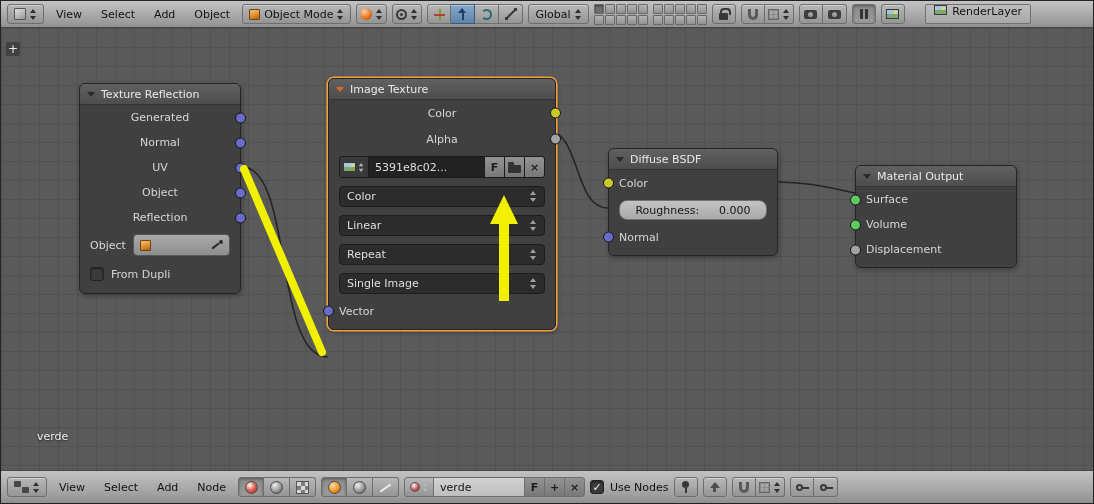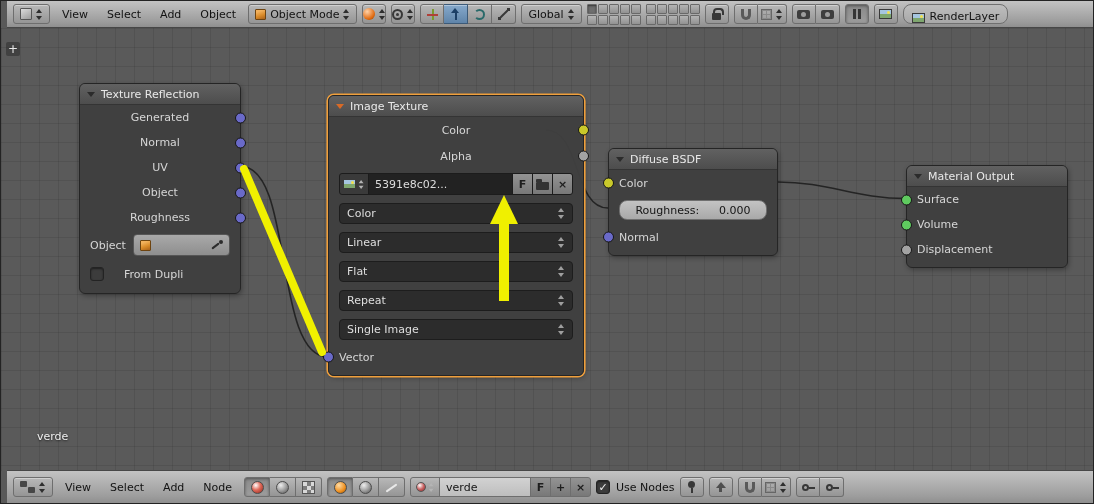--- a/index.html
+++ b/index.html
@@ -1,40 +1,40 @@
 <!DOCTYPE html>
 <html><head>
 <meta charset="utf-8">
 <style>
 *{box-sizing:border-box;margin:0;padding:0}
 html,body{width:1094px;height:504px}
 body{font-family:"DejaVu Sans","Liberation Sans",sans-serif;font-size:11px;color:#161616;background:#6e6e6e}
 .window{position:relative;width:1094px;height:504px;border:1px solid #232323;background:#595959;overflow:hidden}
 
 
-.bar{position:absolute;left:6px;right:0;display:flex;align-items:center;gap:5px;padding:0 6px;background:linear-gradient(#c3c3c3,#9c9c9c 80%,#8f8f8f);color:#121212}
+.bar{position:absolute;left:0;right:0;display:flex;align-items:center;gap:5px;padding:0 6px;background:linear-gradient(#c3c3c3,#9c9c9c 80%,#8f8f8f);color:#121212}
 .top-bar{top:0;height:27px;border-bottom:1px solid #474747}
 .bottom-bar{bottom:0;height:33px;border-top:1px solid #474747}
 .menu{padding:3px 7px;border-radius:3px;cursor:default;white-space:nowrap}
 .hbtn{display:inline-flex;align-items:center;gap:4px;height:20px;padding:0 6px;background:linear-gradient(#b8b8b8,#959595);border:1px solid #6e6e6e;border-radius:3px;box-shadow:inset 0 1px 0 rgba(255,255,255,.35);white-space:nowrap}
 .hbtn.sq{min-width:24px;justify-content:center;padding:0 3px}
 .hbtn.active{background:linear-gradient(#86a9cc,#5f84a9);border-color:#3c5a78}
 .hbtn.pressed{background:linear-gradient(#898989,#9c9c9c);box-shadow:inset 0 1px 3px rgba(0,0,0,.4)}
 .btn-group{display:inline-flex}
 .btn-group .hbtn{border-radius:0;border-left-width:0}
 .btn-group .hbtn:first-child{border-radius:3px 0 0 3px;border-left-width:1px}
 .btn-group .hbtn:last-child{border-radius:0 3px 3px 0}
 .updown{position:relative;width:7px;height:11px;flex:0 0 auto}
 .updown::before,.updown::after{content:"";position:absolute;left:0;border-left:3.5px solid transparent;border-right:3.5px solid transparent}
 .updown::before{top:0;border-bottom:4px solid #2e2e2e}
 .updown::after{bottom:0;border-top:4px solid #2e2e2e}
 .layers{display:grid;grid-template-columns:repeat(5,10px);grid-template-rows:10px 10px;gap:1px}
 .layer{background:linear-gradient(#b4b4b4,#929292);border:1px solid #696969;border-radius:1px}
 .layer.active{background:#6e6e6e;box-shadow:inset 0 1px 2px rgba(0,0,0,.5)}
-.rl-field{display:flex;align-items:flex-end;gap:5px;height:20px;padding:0 8px;background:linear-gradient(#bebebe,#a8a8a8);border:1px solid #707070;border-radius:8px;margin-left:auto;margin-right:80px}
+.rl-field{display:flex;align-items:flex-start;gap:5px;height:20px;padding:0 8px;background:linear-gradient(#bebebe,#a8a8a8);border:1px solid #707070;border-radius:2px;margin-left:auto;margin-right:56px}
 
 
 .i{display:inline-block;flex:0 0 auto}
 .i-3dcube{width:12px;height:12px;background:linear-gradient(150deg,#dcdcdc,#9b9b9b);border:1px solid #555;border-radius:1px}
 .i-nodes{width:15px;height:12px;position:relative}
 .i-nodes::before{content:"";position:absolute;left:0;top:0;width:7px;height:6px;background:#474747;border-radius:1px}
 .i-nodes::after{content:"";position:absolute;right:0;bottom:0;width:7px;height:6px;background:#474747;border-radius:1px}
 .i-cube{width:11px;height:11px;background:linear-gradient(160deg,#f2b15c 20%,#d98a28 60%,#a9611a);border:1px solid #6e4410;border-radius:1px}
 .i-sphere-shade{width:12px;height:12px;border-radius:50%;background:radial-gradient(circle at 35% 30%,#ffd2a8,#e06a10 65%,#7e3a06)}
 .i-sphere-red{width:13px;height:13px;border-radius:50%;background:radial-gradient(circle at 35% 30%,#fff,#e06a5a 45%,#8e2418);border:1px solid #4c4c4c}
@@ -87,21 +87,21 @@
 .anno{z-index:6}
 .node{position:absolute;background:rgba(63,63,63,.96);border:1px solid #252525;border-radius:6px;box-shadow:1px 2px 5px rgba(0,0,0,.3);color:#d8d8d8;padding-bottom:5px;z-index:2}
 .node.selected{box-shadow:0 0 0 1.6px #ef9f3c,1px 2px 5px rgba(0,0,0,.3)}
 .node-header{display:flex;align-items:center;gap:6px;height:21px;padding:0 7px;background:linear-gradient(#616161,#4d4d4d);border-bottom:1px solid #343434;border-radius:5px 5px 0 0;color:#e9e9e9}
 .tri{width:0;height:0;border-left:4px solid transparent;border-right:4px solid transparent;border-top:5.5px solid #2b2b2b}
 .node.selected .tri{border-top-color:#d96a26}
 .nrow{position:relative;display:flex;align-items:center;height:25px;padding:0 10px;color:#d6d6d6}
 .nrow.h26{height:26px}
 .nrow.out{justify-content:center}
 .nrow.frow{height:30px}
-.nrow.crow{height:28px;gap:20px}
+.nrow.crow{height:28px;gap:7px}
 .nrow.vrow{height:26px;margin-top:4px}
 .sock{position:absolute;top:50%;width:11px;height:11px;border:1px solid #161616;border-radius:50%;transform:translateY(-50%)}
 .sock.out{right:-6px}.sock.in{left:-6px}
 .sock.vector{background:#6a6ac9}.sock.colr{background:#c9c92b}.sock.value{background:#a3a3a3}.sock.shader{background:#5fca5f}
 .enum{display:flex;align-items:center;justify-content:space-between;height:21px;margin:8px 10px 0;padding:0 7px;background:#2c2c2c;border:1px solid #1d1d1d;border-radius:4px;color:#dedede}
 .enum .updown::before{border-bottom-color:#9f9f9f}
 .enum .updown::after{border-top-color:#9f9f9f}
 .slider{display:flex;align-items:center;justify-content:center;gap:20px;height:20px;margin:4px 10px;background:linear-gradient(#c3c3c3,#a9a9a9);border:1px solid #6f6f6f;border-radius:8px;color:#141414}
 .datarow{display:flex;align-items:stretch;height:22px;margin:4px 10px 0}
 .db{display:flex;align-items:center;justify-content:center;border:1px solid #1c1c1c}
@@ -256,37 +256,37 @@
       </div>
       <div class="nrow out">
         <span>UV</span>
         <span class="sock out vector"></span>
       </div>
       <div class="nrow out">
         <span>Object</span>
         <span class="sock out vector"></span>
       </div>
       <div class="nrow out">
-        <span>Roughness</span>
+        <span>Reflection</span>
         <span class="sock out vector"></span>
       </div>
       <div class="nrow frow">
         <span>Object</span>
         <div class="objfield">
           <span class="i i-cube"></span>
           <span class="i i-dropper"></span>
         </div>
       </div>
       <div class="nrow crow">
         <span class="chk"></span>
         <span>From Dupli</span>
       </div>
     </div>
 
-    <div class="node selected" style="left:327px;top:67px;width:256px">
+    <div class="node selected" style="left:327px;top:50px;width:228px">
       <div class="node-header">
         <span class="tri"></span>
         <span>Image Texture</span>
       </div>
       <div class="nrow h26 out">
         <span>Color</span>
         <span class="sock out colr"></span>
       </div>
       <div class="nrow h26 out">
         <span>Alpha</span>
@@ -308,24 +308,20 @@
       </div>
       <div class="enum">
         <span>Color</span>
         <span class="updown"></span>
       </div>
       <div class="enum">
         <span>Linear</span>
         <span class="updown"></span>
       </div>
       <div class="enum">
-        <span>Flat</span>
-        <span class="updown"></span>
-      </div>
-      <div class="enum">
         <span>Repeat</span>
         <span class="updown"></span>
       </div>
       <div class="enum">
         <span>Single Image</span>
         <span class="updown"></span>
       </div>
       <div class="nrow vrow">
         <span class="sock in vector"></span>
         <span>Vector</span>
@@ -344,21 +340,21 @@
       <div class="slider">
         <span>Roughness:</span>
         <span>0.000</span>
       </div>
       <div class="nrow h26">
         <span class="sock in vector"></span>
         <span>Normal</span>
       </div>
     </div>
 
-    <div class="node" style="left:905px;top:137px;width:162px">
+    <div class="node" style="left:854px;top:137px;width:162px">
       <div class="node-header">
         <span class="tri"></span>
         <span>Material Output</span>
       </div>
       <div class="nrow">
         <span class="sock in shader"></span>
         <span>Surface</span>
       </div>
       <div class="nrow">
         <span class="sock in shader"></span>

